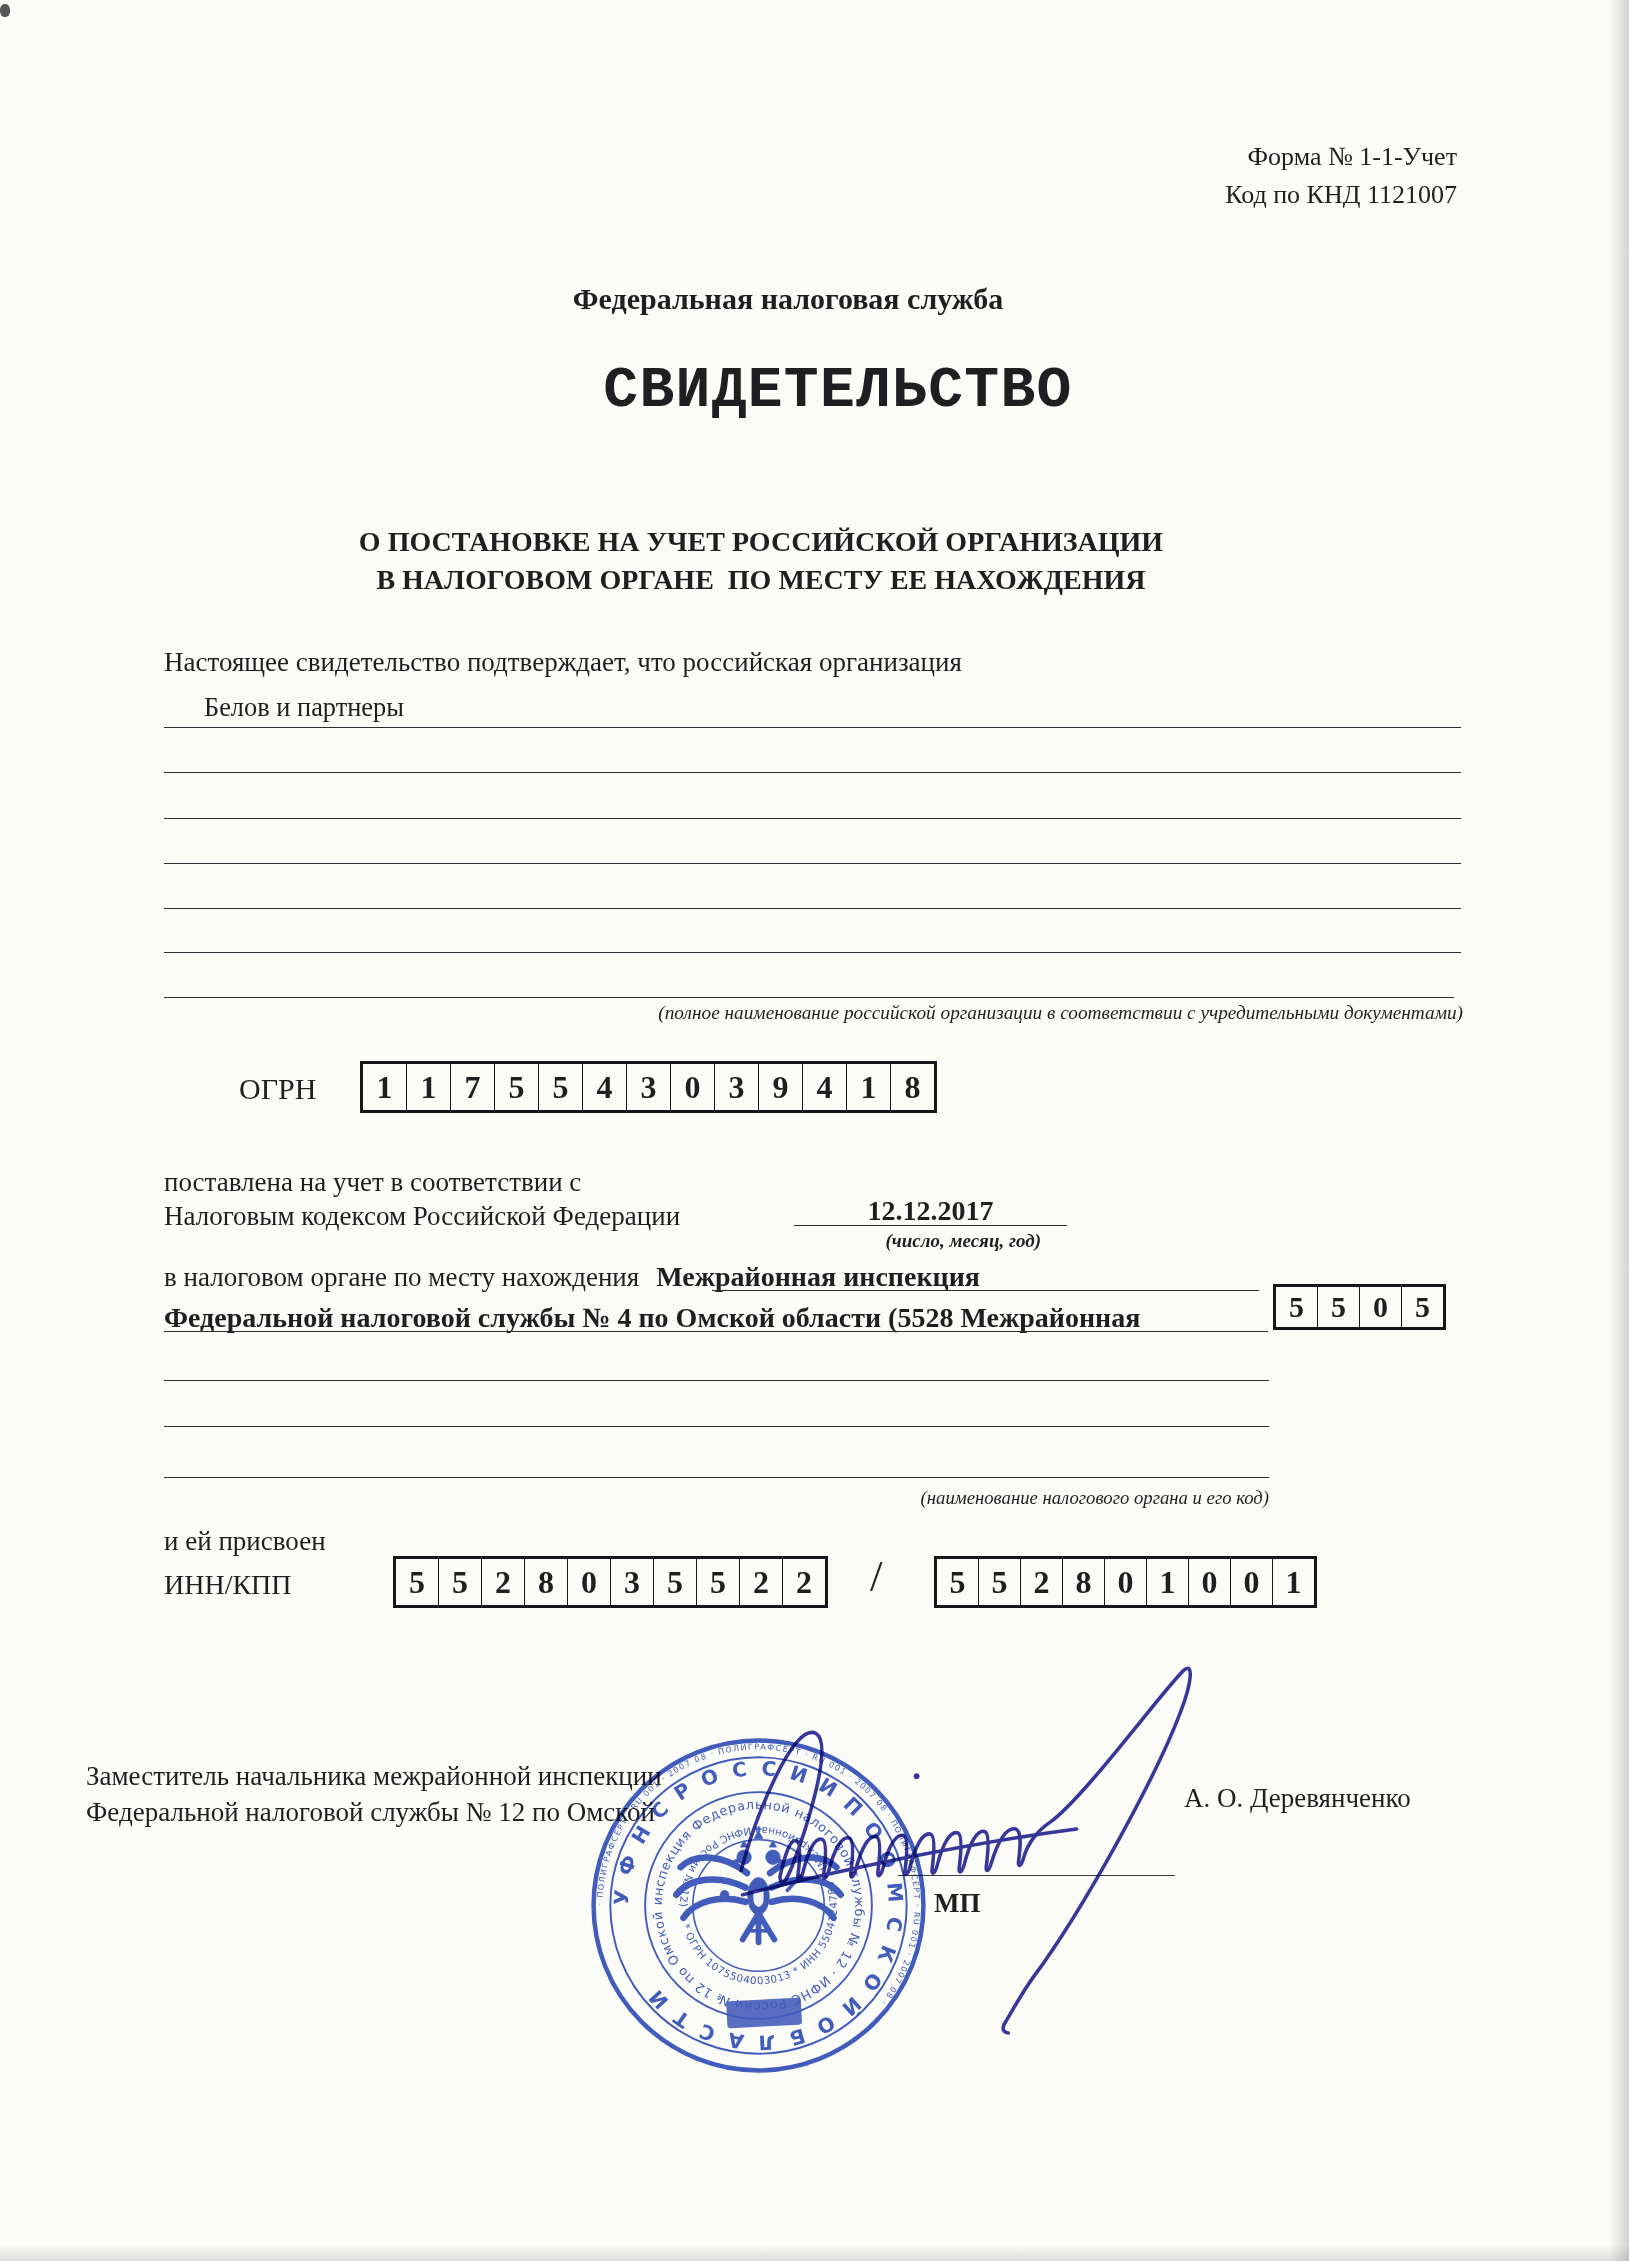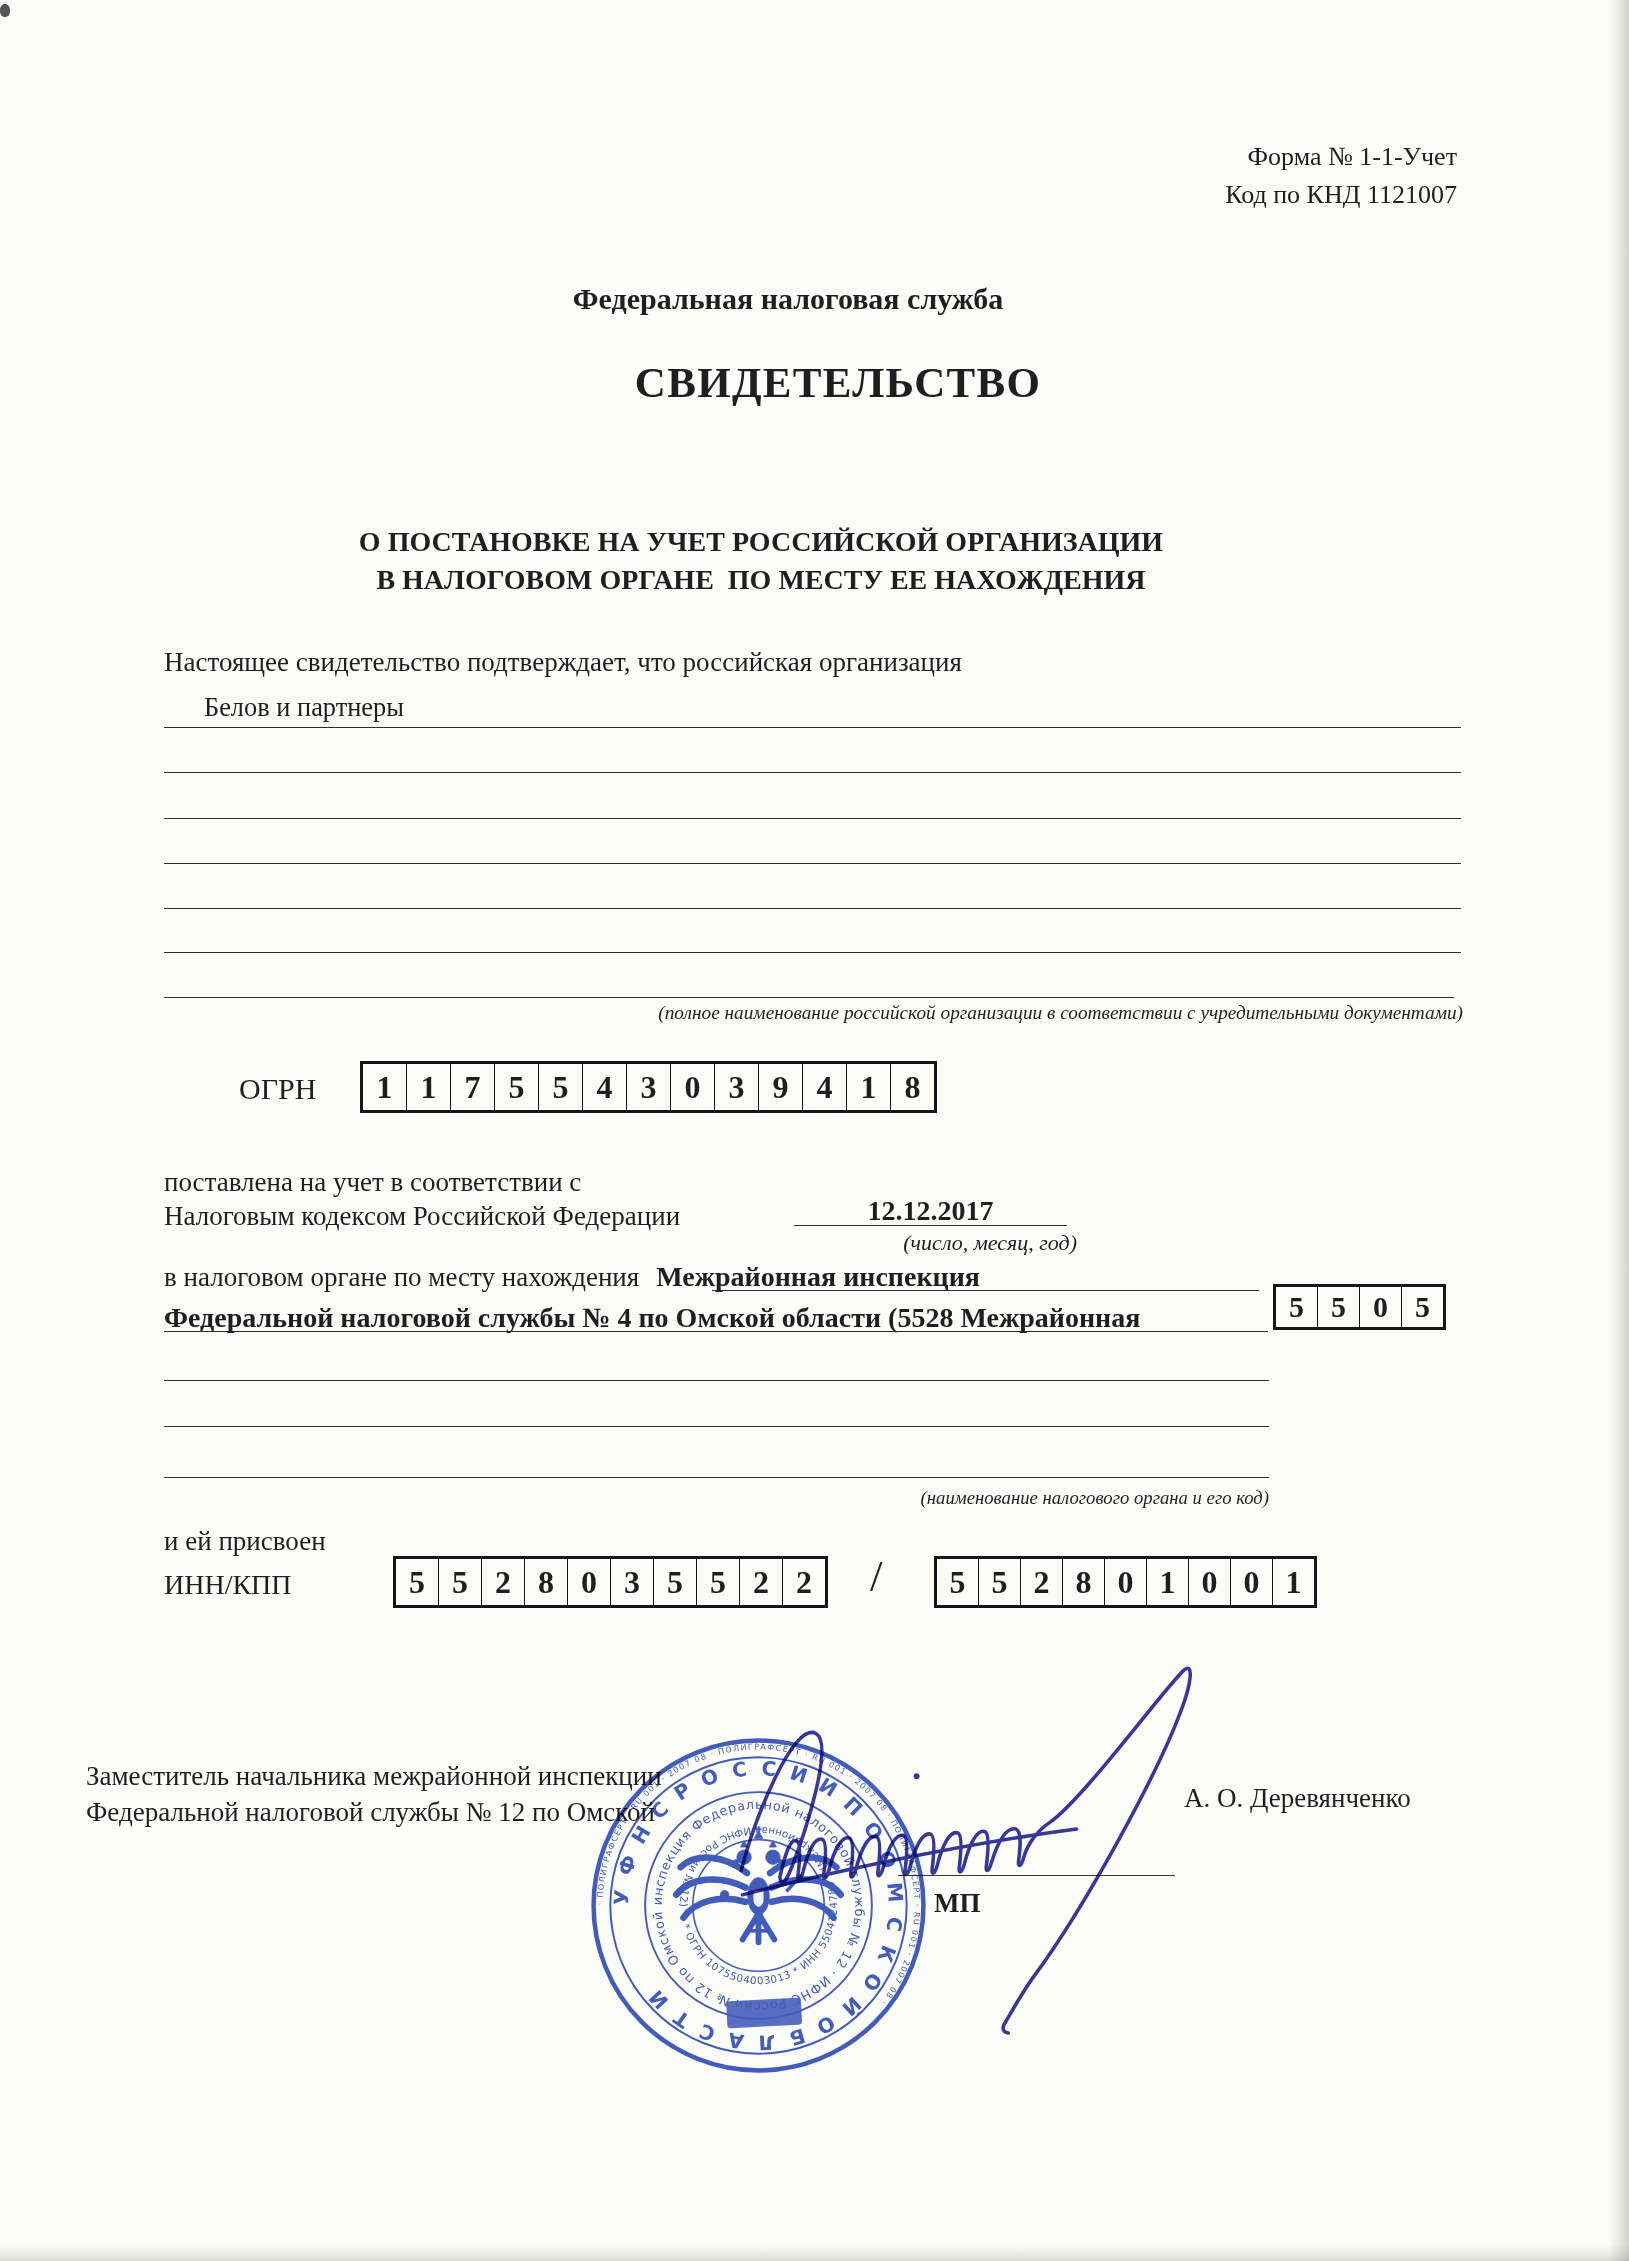--- a/index.html
+++ b/index.html
@@ -9,21 +9,21 @@
     background:#fbfbf8;
     font-family:"Liberation Serif","DejaVu Serif",serif;
     color:#1f1f22;
     overflow:hidden;
   }
   .abs{position:absolute;}
   
   .form-ref{left:967px;top:138px;width:490px;text-align:right;font-size:26px;line-height:1.45;}
   
   .agency{left:0;top:282px;width:1576px;text-align:center;font-size:30px;font-weight:700;}
-  .doc-title{left:46px;top:358px;width:1584px;text-align:center;font-size:43px;font-weight:700;letter-spacing:1.3px;}
+  .doc-title{left:46px;top:358px;width:1584px;text-align:center;font-size:58px;font-weight:700;letter-spacing:1.3px;font-family:Liberation Mono, monospace;}
   .subtitle{left:0;width:1522px;text-align:center;font-size:28px;font-weight:700;white-space:pre-wrap;}
   .s1{top:526px;} .s2{top:564px;}
   .text{font-size:27px;}
   .intro{left:164px;top:647px;}
   .org{left:164px;top:692px;font-size:26.4px;margin-left:40px;}
   .rule{border-bottom:1.9px solid #2b2b33;height:0;}
   .caption{font-style:italic;text-align:right;}
   .cap1{left:164px;top:1002px;width:1299px;font-size:19.3px;}
   .cap2{left:164px;top:1487px;width:1105px;font-size:18.7px;}
   .ogrn-label{left:239px;top:1072px;font-size:30px;}
@@ -38,21 +38,21 @@
   .code-boxes{left:1273px;top:1284px;}
   .code-boxes .cell{width:41px;height:40px;font-size:30px;}
   .inn-boxes{left:393px;top:1556px;}
   .inn-boxes .cell{width:42px;height:46px;font-size:32px;}
   .kpp-boxes{left:934px;top:1556px;}
   .kpp-boxes .cell{width:41px;height:46px;font-size:32px;}
   .reg1{left:164px;top:1167px;}
   .reg2{left:164px;top:1201px;}
   .date{left:794px;top:1195px;width:273px;text-align:center;font-size:28px;font-weight:700;}
   .date-rule{left:794px;top:1225px;width:273px;}
-  .date-cap{left:804px;top:1230px;width:273px;font-size:22px;font-weight:400;}
+  .date-cap{left:768px;top:1230px;width:273px;font-size:19px;font-weight:700;}
   .tax1{left:164px;top:1261px;white-space:nowrap;}
   .tax1 .bold-part{font-weight:700;font-size:28px;margin-left:17px;}
   .taxbold{font-weight:700;font-size:28px;}
   .tax2{left:164px;top:1302px;}
   .tax3{left:164px;top:1344px;}
   .assigned{left:164px;top:1526px;}
   .innkpp-label{left:164px;top:1569px;font-size:28px;}
   .slash{left:870px;top:1550px;font-size:45px;}
   .footer-title{left:86px;top:1758px;width:741px;font-size:27px;line-height:36px;}
   .official-name{left:1184px;top:1783px;font-size:27px;}

